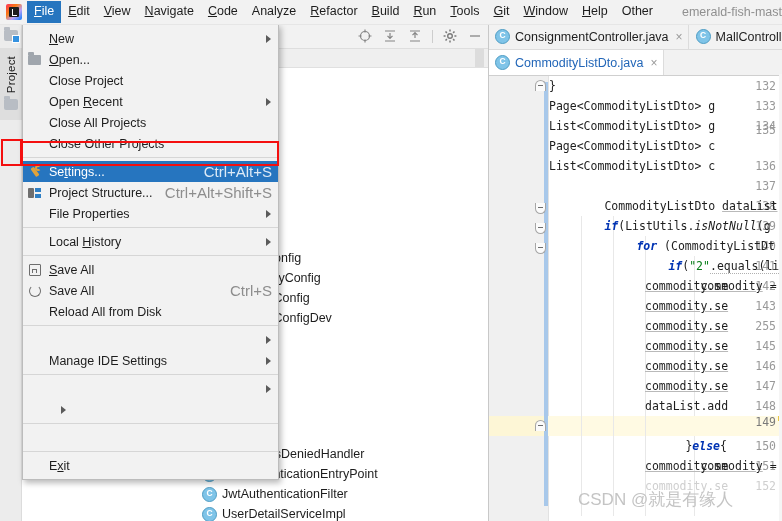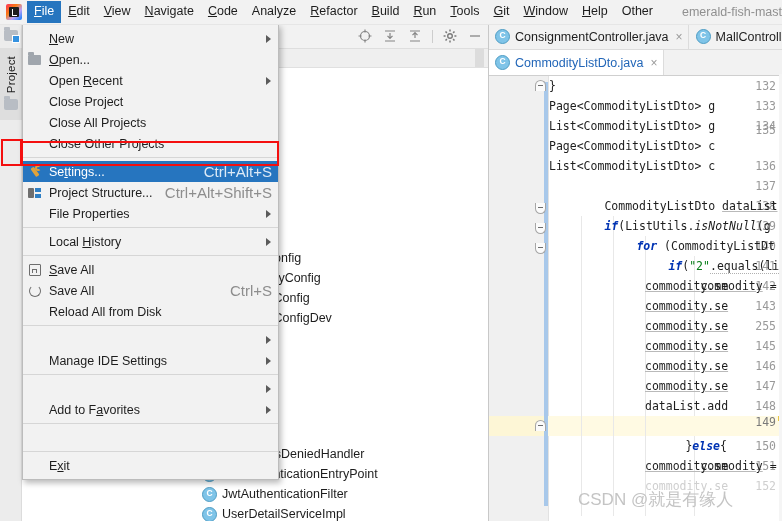--- a/index.html
+++ b/index.html
@@ -741,27 +741,27 @@
 
     <div class="mrow">
       <span class="m-ico">
           <i class="ic-openfolder"></i>
         </span>
       <span class="m-label"><u>O</u>pen...</span>
     </div>
 
     <div class="mrow">
       <span class="m-ico"></span>
+      <span class="m-label">Close Project</span>
+    </div>
+
+    <div class="mrow">
+      <span class="m-ico"></span>
       <span class="m-label">Open <u>R</u>ecent</span>
       <span class="m-sub"></span>
-    </div>
-
-    <div class="mrow">
-      <span class="m-ico"></span>
-      <span class="m-label">Close Project</span>
     </div>
 
     <div class="mrow">
       <span class="m-ico"></span>
       <span class="m-label">Close All Projects</span>
     </div>
 
     <div class="mrow">
       <span class="m-ico"></span>
       <span class="m-label">Close Other Projects</span>
@@ -840,21 +840,20 @@
 
     <div class="mrow">
       <span class="m-ico"></span>
       <span class="m-label"></span>
       <span class="m-sub"></span>
     </div>
 
 
     <div class="mrow">
       <span class="m-ico"></span>
-      <span class="m-label">Add to F<u>a</u>vorites</span>
       <span class="m-sub"></span>
     </div>
 
     <div class="msep"></div>
 
     <div class="mrow">
       <span class="m-ico"></span>
       <span class="m-label"></span>
     </div>
 

